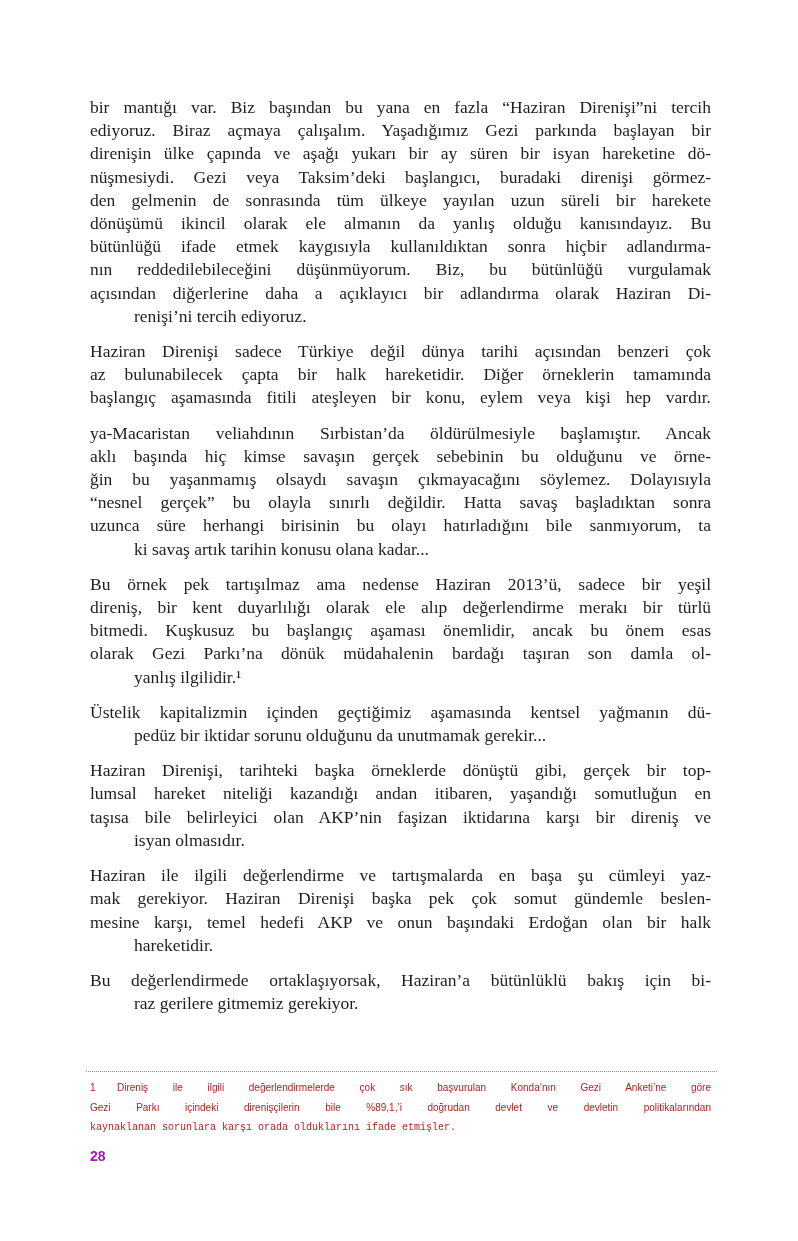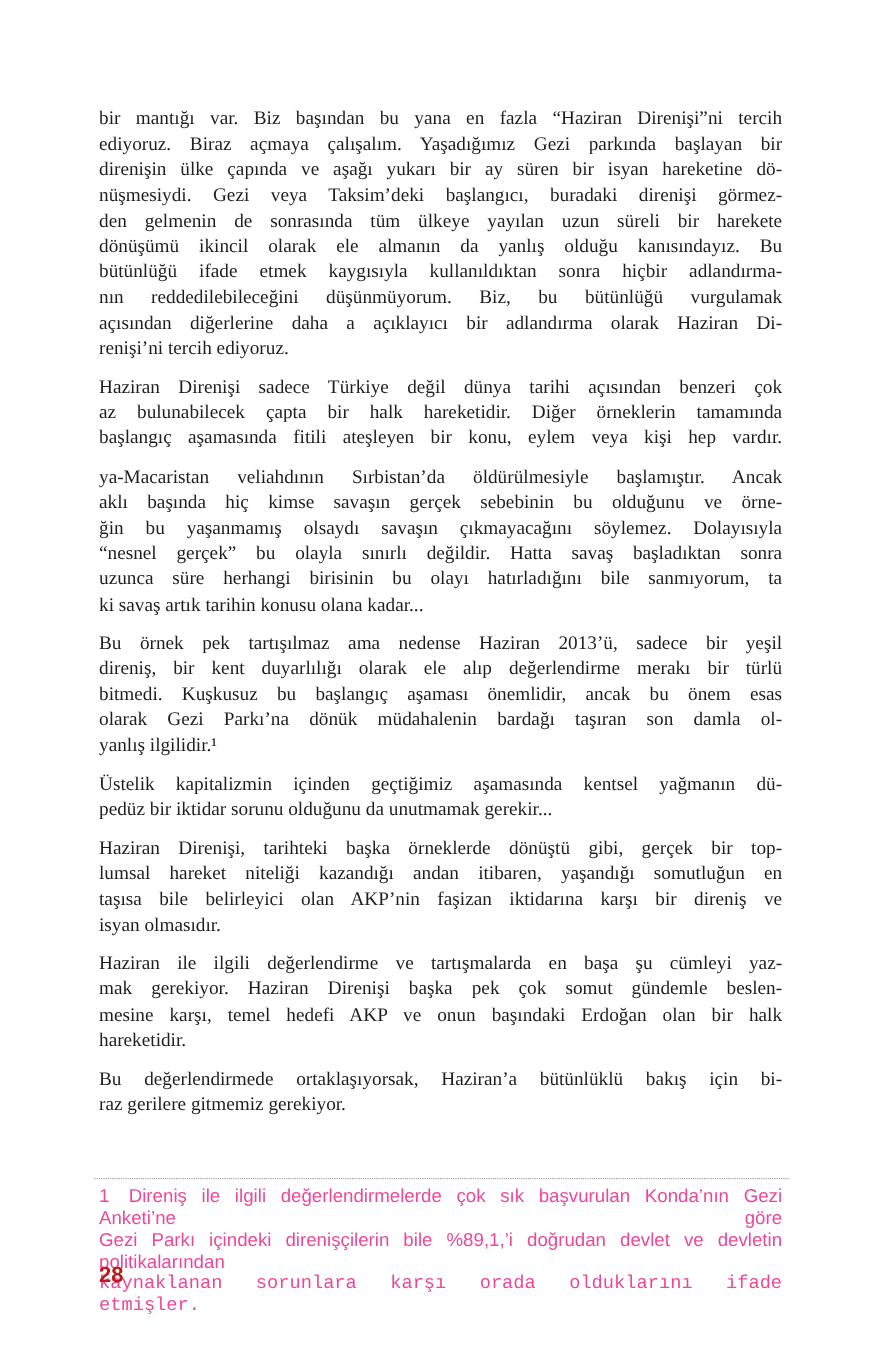--- a/index.html
+++ b/index.html
@@ -27,61 +27,62 @@
   }
   .line {
     font-size: 17.5px;
     line-height: 23.2px;
     text-align: justify;
     text-align-last: justify;
     white-space: normal;
   }
   .line.last {
     text-align-last: left;
+    margin-left: 44px;
   }
   .footnote-block {
     position: absolute;
     left: 90px;
     top: 1071px;
     width: 621px;
   }
   .footnote-sep {
     border: none;
     border-top: 1px dotted #8f8f8f;
     margin: 0 0 0 -4px;
     width: 631px;
     height: 0;
   }
   .footnote {
     margin-top: 6px;
     font-family: "Liberation Sans", sans-serif;
-    font-size: 17px;
+    font-size: 10px;
     line-height: 20px;
-    color: #ec4899;
+    color: #b91c1c;
   }
   .fline {
     text-align: justify;
     text-align-last: justify;
   }
   .fline.last {
     text-align-last: left;
     font-family: Liberation Mono, monospace;
   }
   .fn-marker {
     display: inline-block;
     width: 27px;
   }
   .page-number {
     position: absolute;
     left: 90px;
     top: 1148px;
     font-family: "Liberation Sans", sans-serif;
     font-weight: bold;
-    font-size: 20px;
-    color: #b91c1c;
+    font-size: 14px;
+    color: #a21caf;
     text-align: center;
   }
 </style>
 </head>
 <body>
 
 <div class="page">
 
   <div class="content">
 

